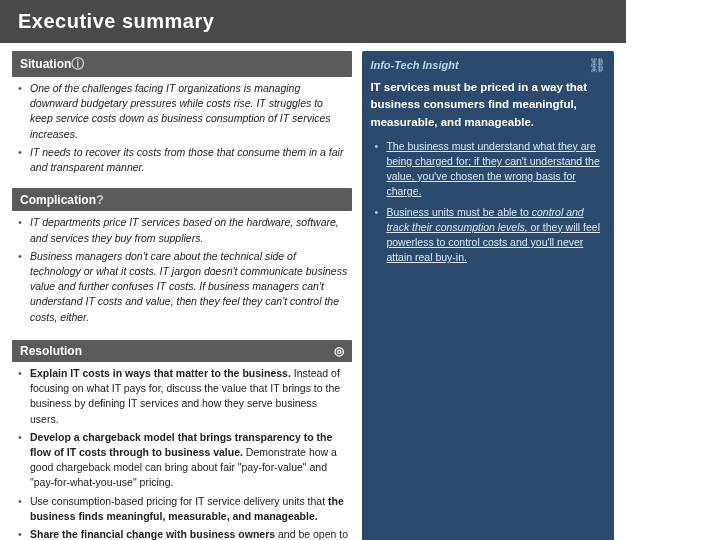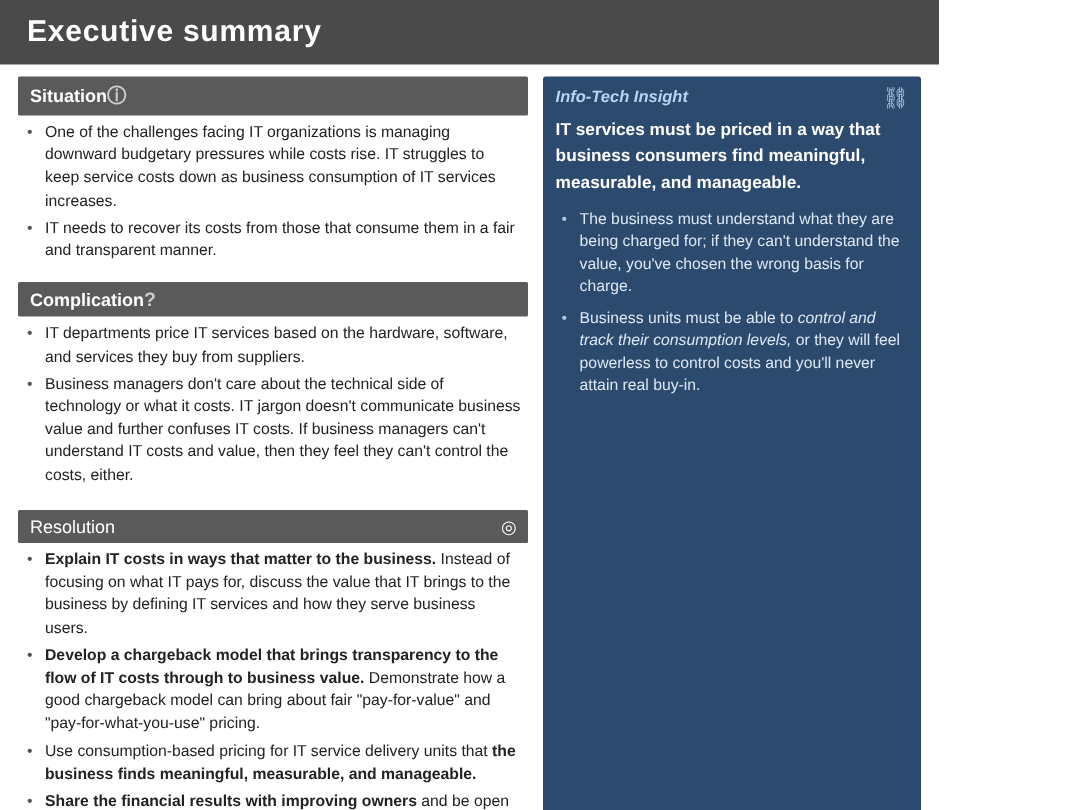--- a/index.html
+++ b/index.html
@@ -65,20 +65,21 @@
       color: #222;
     }
     .section-body ul {
       list-style: none;
       padding-left: 4px;
     }
     .section-body ul li {
       padding-left: 12px;
       position: relative;
       margin-bottom: 3px;
+      font-style: italic;
     }
     .section-body ul li::before {
       content: '•';
       position: absolute;
       left: 0;
       color: #555;
     }
     .right-panel {
       background: #2c4a6e;
       border-radius: 2px;
@@ -112,20 +113,21 @@
       list-style: none;
       padding-left: 4px;
       color: #dde8f4;
       font-size: 10.5px;
       line-height: 1.45;
     }
     .right-panel-bullets li {
       position: relative;
       padding-left: 12px;
       margin-bottom: 5px;
+      text-decoration: underline;
     }
     .right-panel-bullets li::before {
       content: '•';
       position: absolute;
       left: 0;
       color: #aac8e8;
     }
     .right-panel-bullets li em {
       font-style: italic;
     }
@@ -133,21 +135,21 @@
       margin-top: 2px;
     }
     .resolution-header {
       display: flex;
       align-items: center;
       justify-content: space-between;
       background: #5a5a5a;
       color: #fff;
       padding: 4px 8px;
       font-size: 12px;
-      font-weight: normal;
+      font-weight: bold;
       border-radius: 1px;
     }
     .resolution-body {
       padding: 4px 4px 2px 2px;
       font-size: 10.5px;
       line-height: 1.45;
       color: #222;
     }
     .resolution-body ul {
       list-style: none;
@@ -214,21 +216,21 @@
             <li>
               <strong>Explain IT costs in ways that matter to the business.</strong><span> Instead of focusing on what IT pays for, discuss the value that IT brings to the business by defining IT services and how they serve business users.</span>
             </li>
             <li>
               <strong>Develop a chargeback model that brings transparency to the flow of IT costs through to business value.</strong><span> Demonstrate how a good chargeback model can bring about fair "pay-for-value" and "pay-for-what-you-use" pricing.</span>
             </li>
             <li>
               Use consumption-based pricing for IT service delivery units that <strong>the business finds meaningful, measurable, and manageable.</strong>
             </li>
             <li>
-              <strong>Share the financial results with improving owners</strong><span> and be open to incorporating their feedback to keep improving the model over time.</span>
+              <strong>Share the financial change with business owners</strong><span> and be open to incorporating their feedback to keep improving the model over time.</span>
             </li>
           </ul>
         </div>
       </div>
 
     </div>
 
     <div class="right-col">
       <div class="right-panel">
         <div class="right-header">

